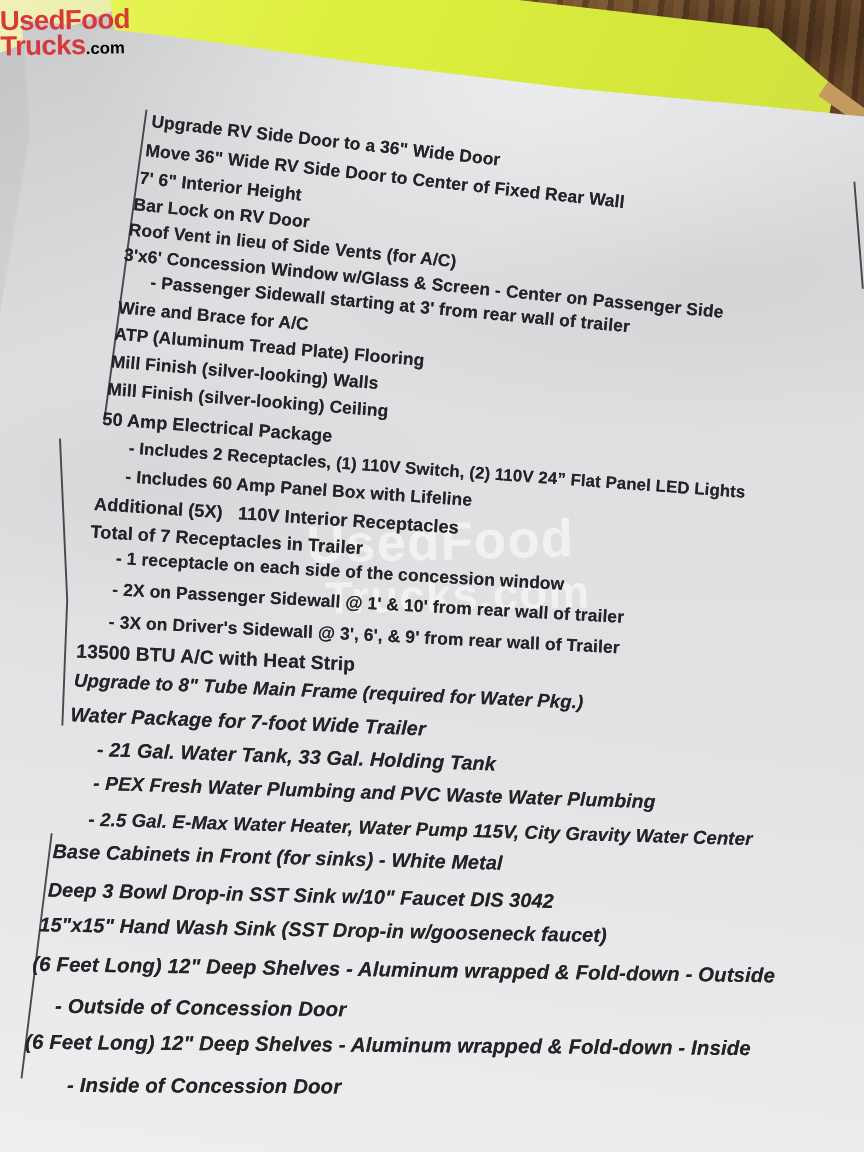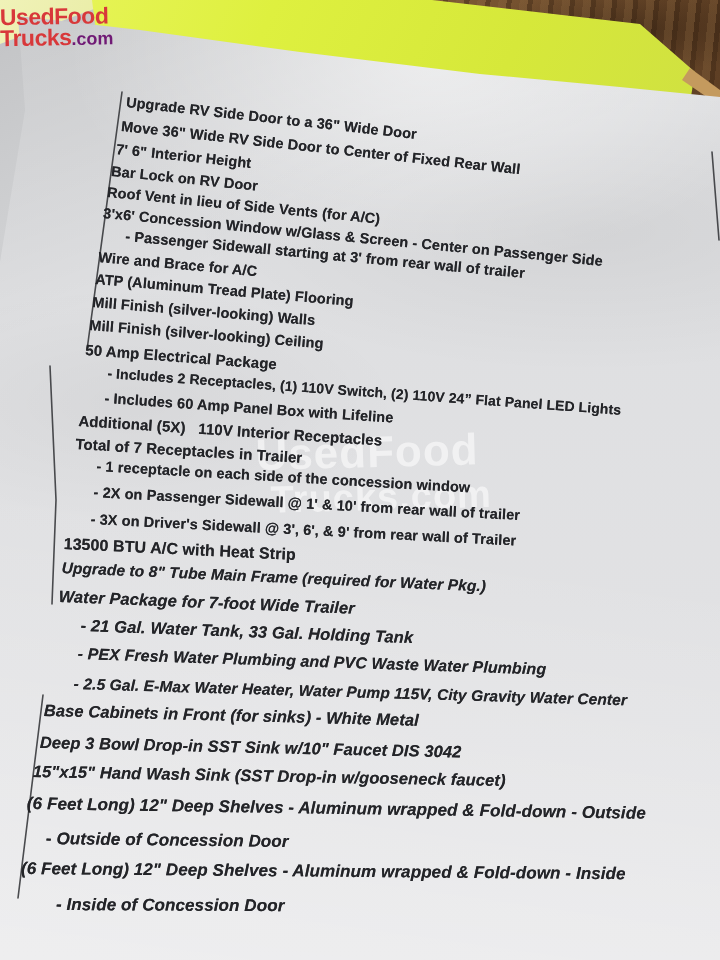--- a/index.html
+++ b/index.html
@@ -61,21 +61,21 @@
   .line{position:absolute;font-weight:700;color:var(--ink,#232428);
     white-space:pre;line-height:1;transform-origin:0 0;
     letter-spacing:.1px;text-shadow:0 0 .5px rgba(35,36,40,.75);}
   .line.it{font-style:italic;}
 
   
   .wm-logo{left:30px;top:903px;transform:rotate(-1deg);line-height:1;
     color:var(--logo_red,#d8383a);font-weight:700;z-index:10;}
   .wm-logo .l1{font-size:23px;letter-spacing:-.5px;}
   .wm-logo .l2{font-size:23px;margin-top:-2px;letter-spacing:-.5px;}
-  .wm-logo .dotcom{font-size:18px;color:#701a75;letter-spacing:0;text-align:right;}
+  .wm-logo .dotcom{font-size:14px;color:#000000;letter-spacing:0;text-align:right;}
 </style>
 </head>
 <body>
 
 <div class="scene">
   <div class="layer wood"></div>
   <div class="layer gray-sheet"></div>
   <div class="layer pale-wedge"></div>
   <div class="layer yellow-paper"></div>
   <div class="layer manila"></div>

